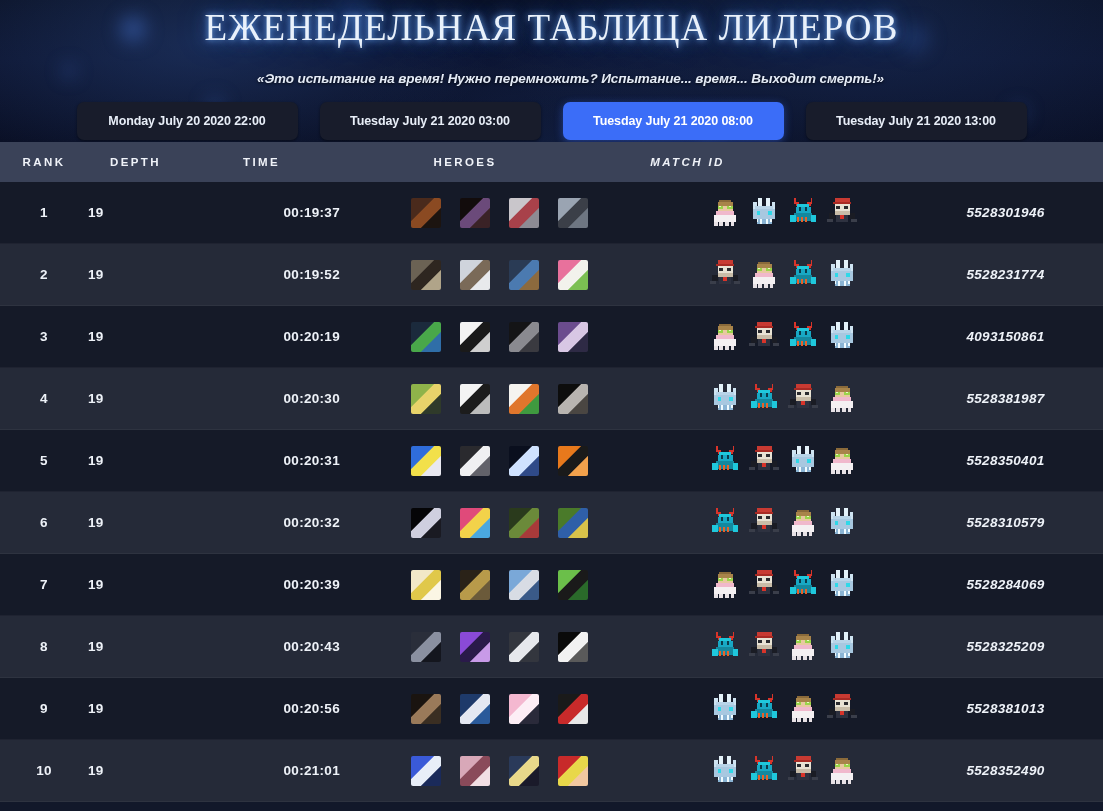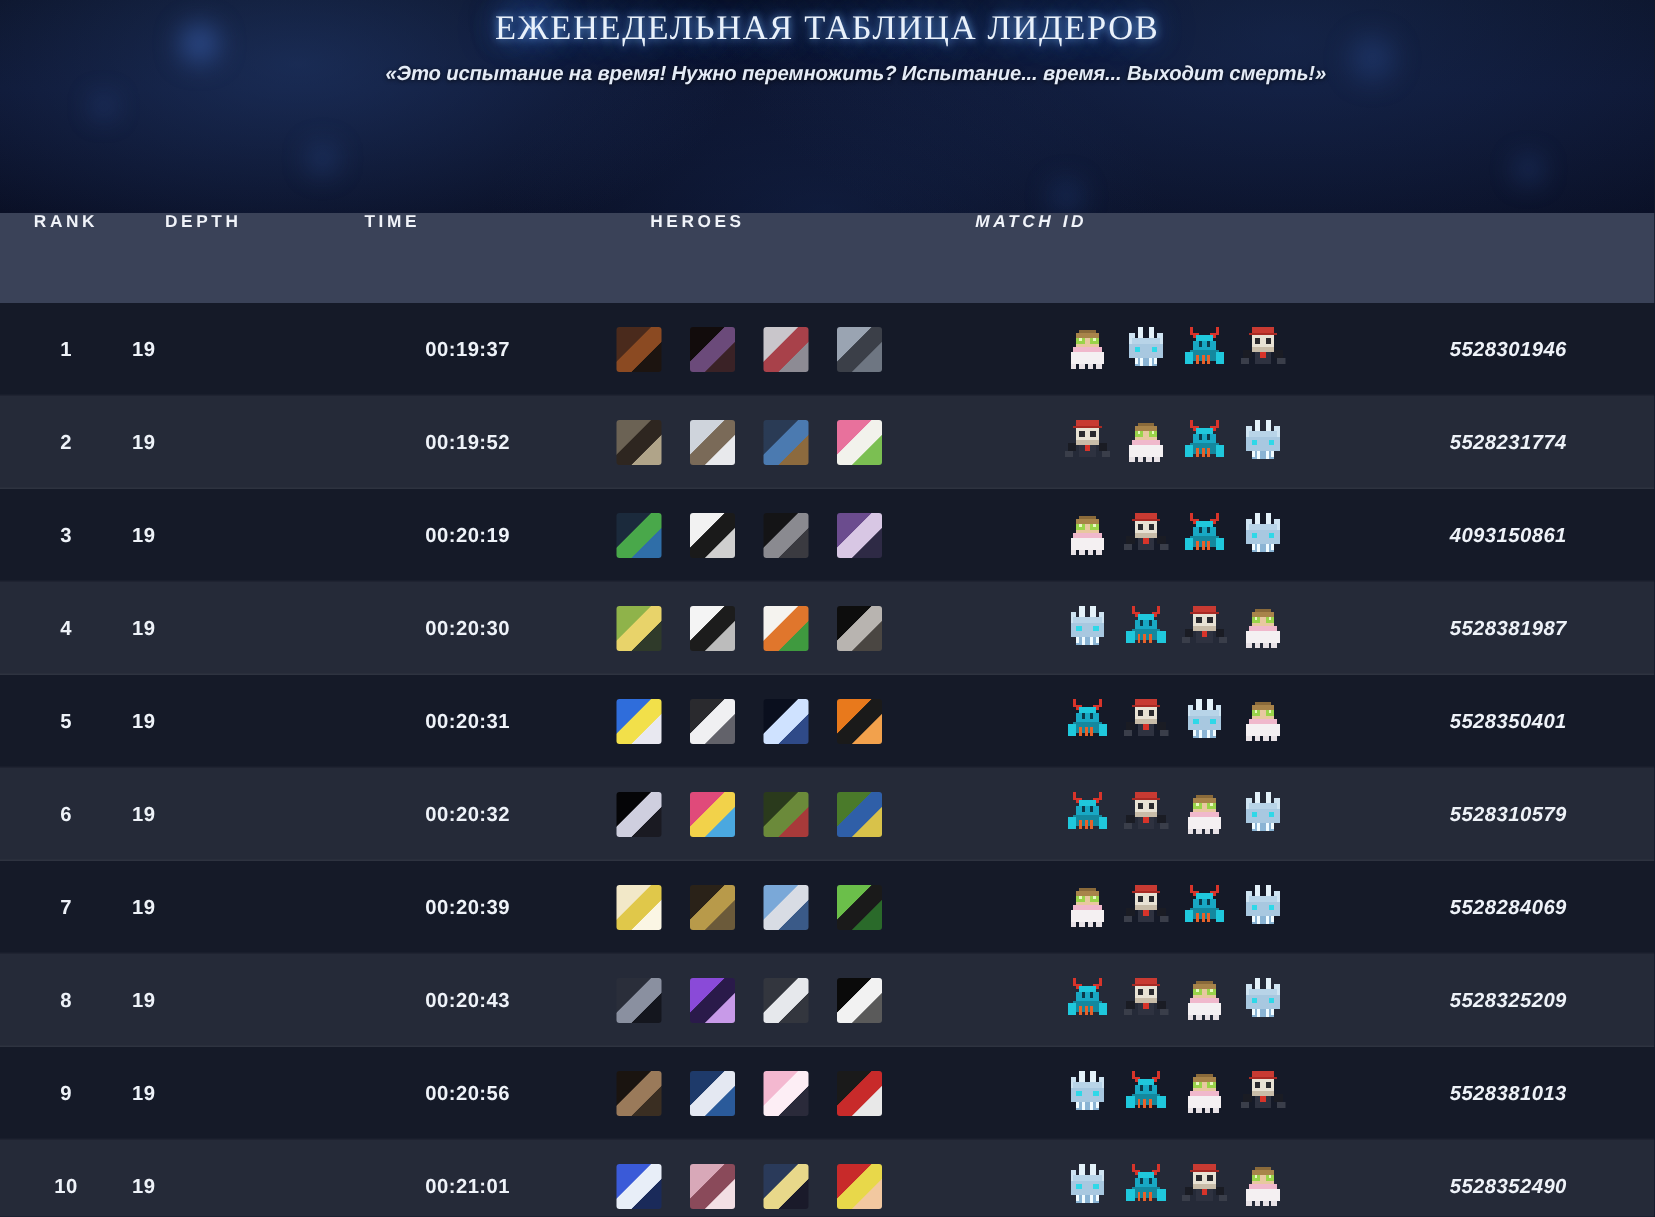--- a/index.html
+++ b/index.html
@@ -44,34 +44,34 @@
   .b4 { width: 30px; height: 30px; left: 900px; top: 24px;  background: rgba(50,90,170,0.30); }
   .b5 { width: 18px; height: 18px; left: 1010px;top: 104px; background: rgba(52,92,176,0.32); }
   .b6 { width: 44px; height: 44px; left: 330px; top: -10px; background: rgba(40,74,150,0.25); }
   .b7 { width: 22px; height: 22px; left: 700px; top: 120px; background: rgba(44,82,158,0.28); }
 
   .title {
     position: relative;
     text-align: center;
     margin-top: 6px;
     font-family: "Liberation Serif", serif;
-    font-size: 23px;
+    font-size: 37px;
     letter-spacing: 1.1px;
     font-weight: 400;
     color: #e9f1fb;
     text-shadow:
       0 0 6px rgba(120,180,255,0.85),
       0 0 16px rgba(70,130,230,0.70),
       0 0 32px rgba(40,100,210,0.45);
   }
 
   .subtitle {
     position: relative;
     text-align: center;
-    margin-top: 9px;
+    margin-top: 22px;
     font-size: 13.5px;
     font-style: italic;
     font-weight: 700;
     color: #e4ebf6;
     letter-spacing: -0.1px;
     text-shadow: 0 1px 3px rgba(0,0,0,0.7);
     padding-left: 38px;
   }
 
   
@@ -103,22 +103,22 @@
     background: #3b6df8;
     color: #ffffff;
     box-shadow: 0 2px 8px rgba(59,109,248,0.45);
   }
 
   
   .lb-table { width: 1103px; }
 
   .lb-head {
     display: flex;
-    align-items: flex-start;
-    height: 60px;
+    align-items: center;
+    height: 40px;
     background: #3a4258;
   }
   .lb-head .cell {
     font-size: 11.5px;
     font-weight: 700;
     letter-spacing: 2.4px;
     color: #f0f3f9;
     text-align: center;
     text-transform: uppercase;
   }
@@ -188,20 +188,26 @@
     <div class="blob b2"></div>
     <div class="blob b3"></div>
     <div class="blob b4"></div>
     <div class="blob b5"></div>
     <div class="blob b6"></div>
     <div class="blob b7"></div>
 
     <div class="title">ЕЖЕНЕДЕЛЬНАЯ ТАБЛИЦА ЛИДЕРОВ</div>
     <div class="subtitle">«Это испытание на время! Нужно перемножить? Испытание... время... Выходит смерть!»</div>
 
+    <div class="tabs" id="tabs">
+        <button class="tab">Monday July 20 2020 22:00</button>
+        <button class="tab">Tuesday July 21 2020 03:00</button>
+        <button class="tab active">Tuesday July 21 2020 08:00</button>
+        <button class="tab">Tuesday July 21 2020 13:00</button>
+      </div>
   </div>
 
   <div class="lb-table">
     <div class="lb-head">
       <div class="cell c-rank">RANK</div>
       <div class="cell c-depth">DEPTH</div>
       <div class="cell c-time">TIME</div>
       <div class="cell c-heroes">HEROES</div>
       <div class="cell c-match">MATCH ID</div>
     </div>

